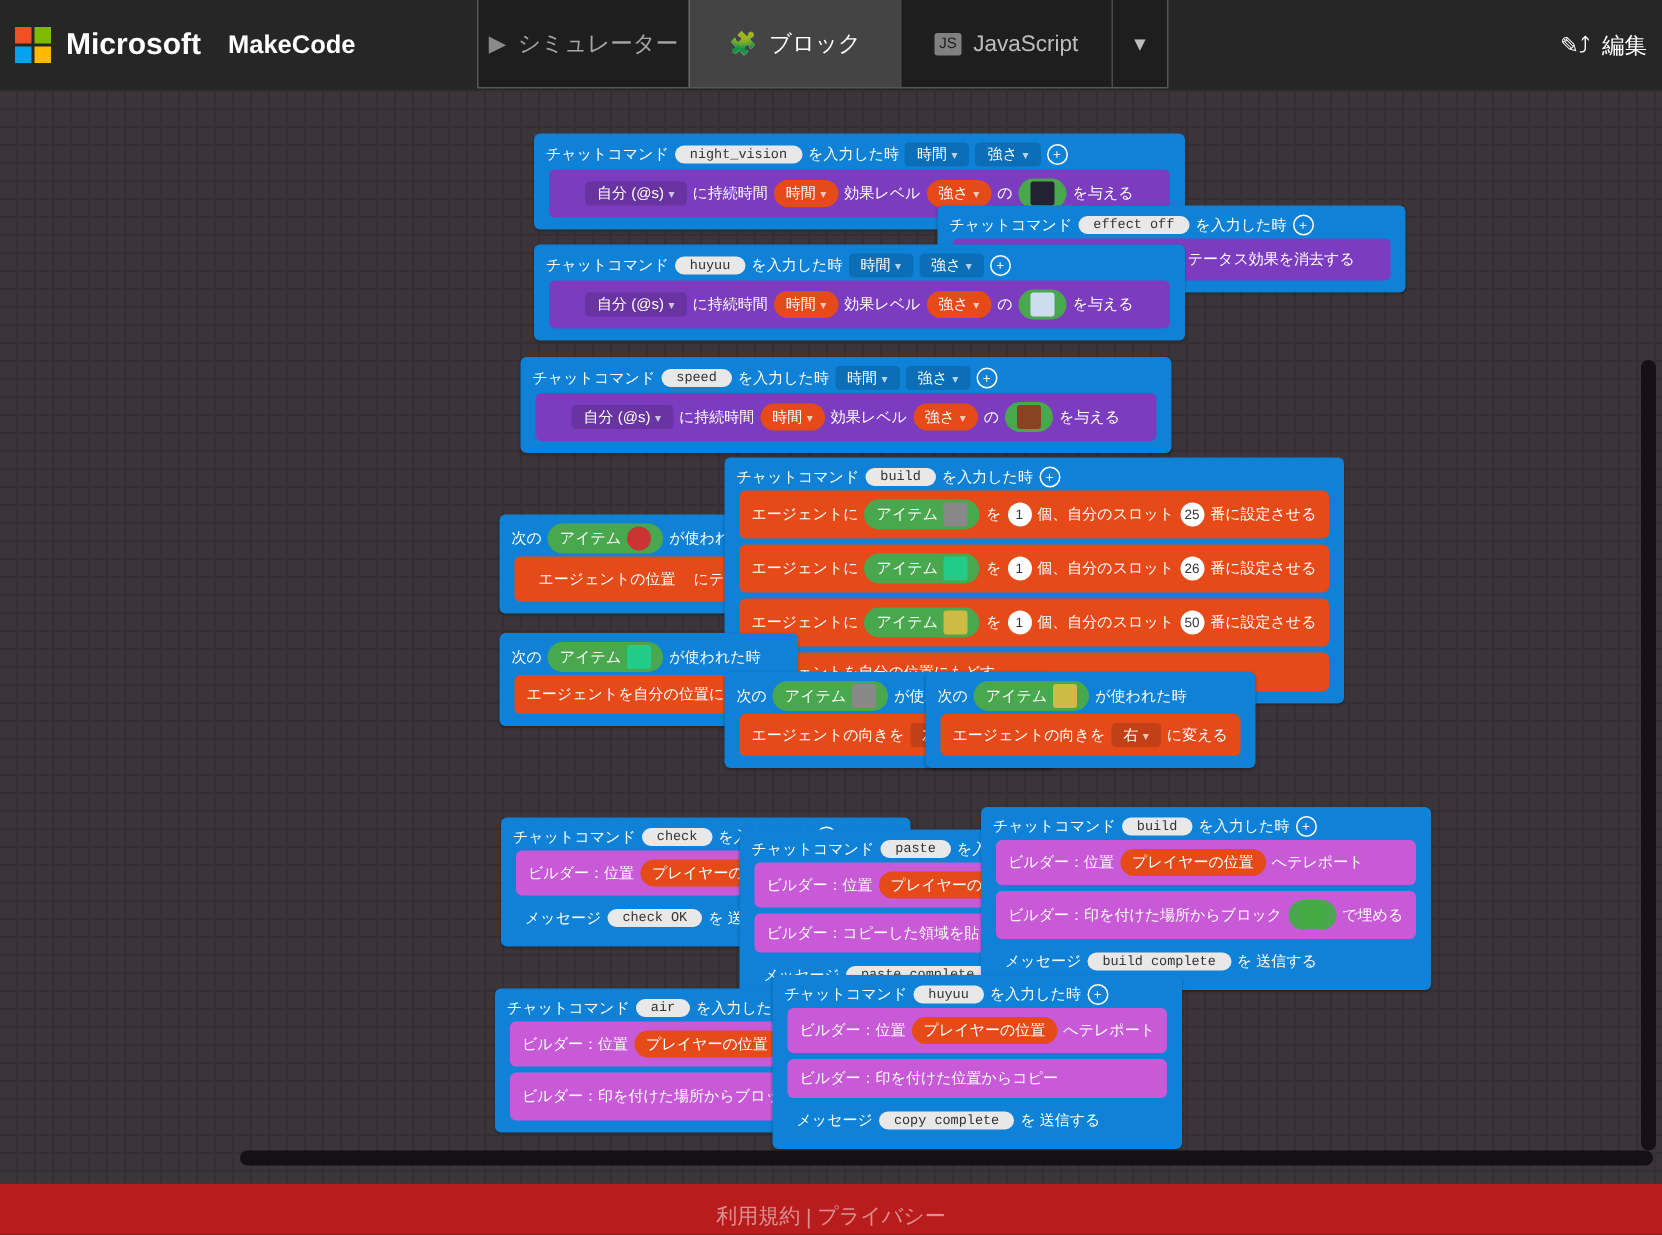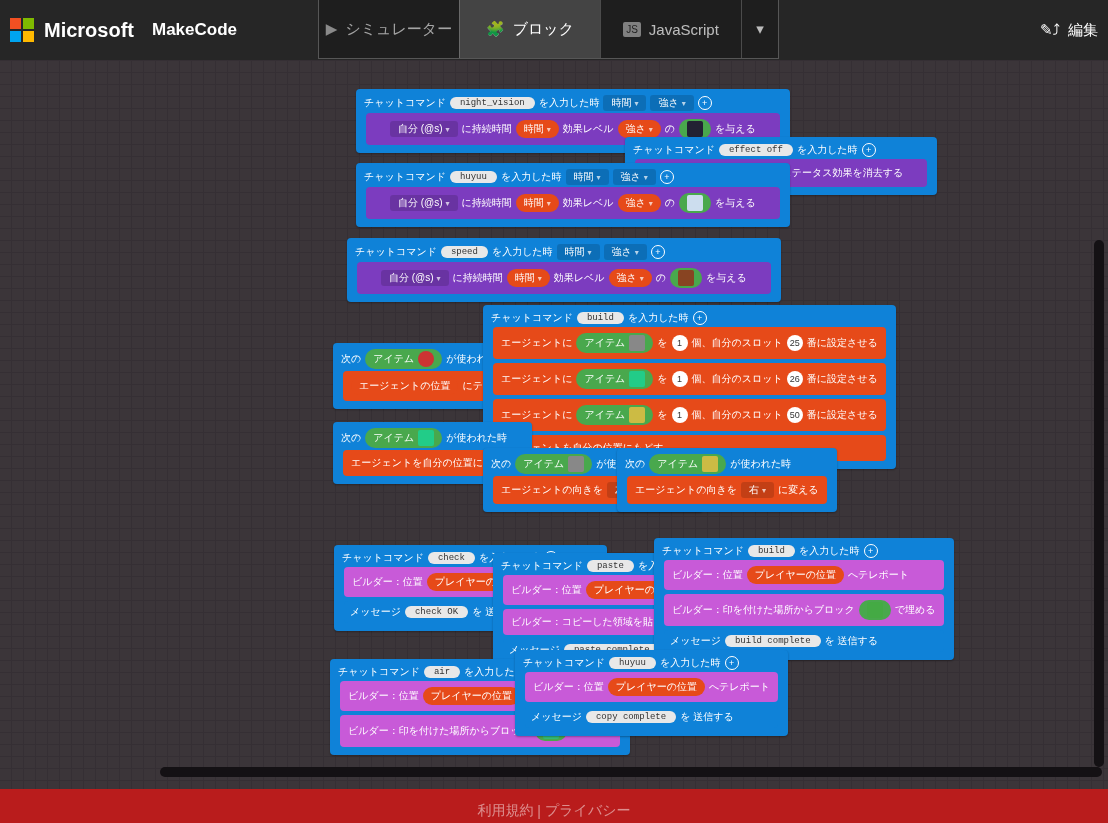--- a/index.html
+++ b/index.html
@@ -406,20 +406,23 @@
       <span class="pill">huyuu</span>
       <span>を入力した時</span>
       <span class="plus">+</span>
     </div>
     <div class="stack">
       <div class="body-pink row">
           <span>ビルダー：位置</span>
           <span class="od">プレイヤーの位置</span>
           <span>へテレポート</span>
         </div>
+      <div class="body-pink row">
+          <span>ビルダー：印を付けた位置からコピー</span>
+        </div>
       <div class="row" style="background:var(--block-blue);padding:4px 6px;border-radius:4px">
           <span>メッセージ</span>
           <span class="pill">copy complete</span>
           <span>を 送信する</span>
         </div>
     </div>
   </div>
 
   <div class="hbar"></div>
   <div class="vbar"></div>

